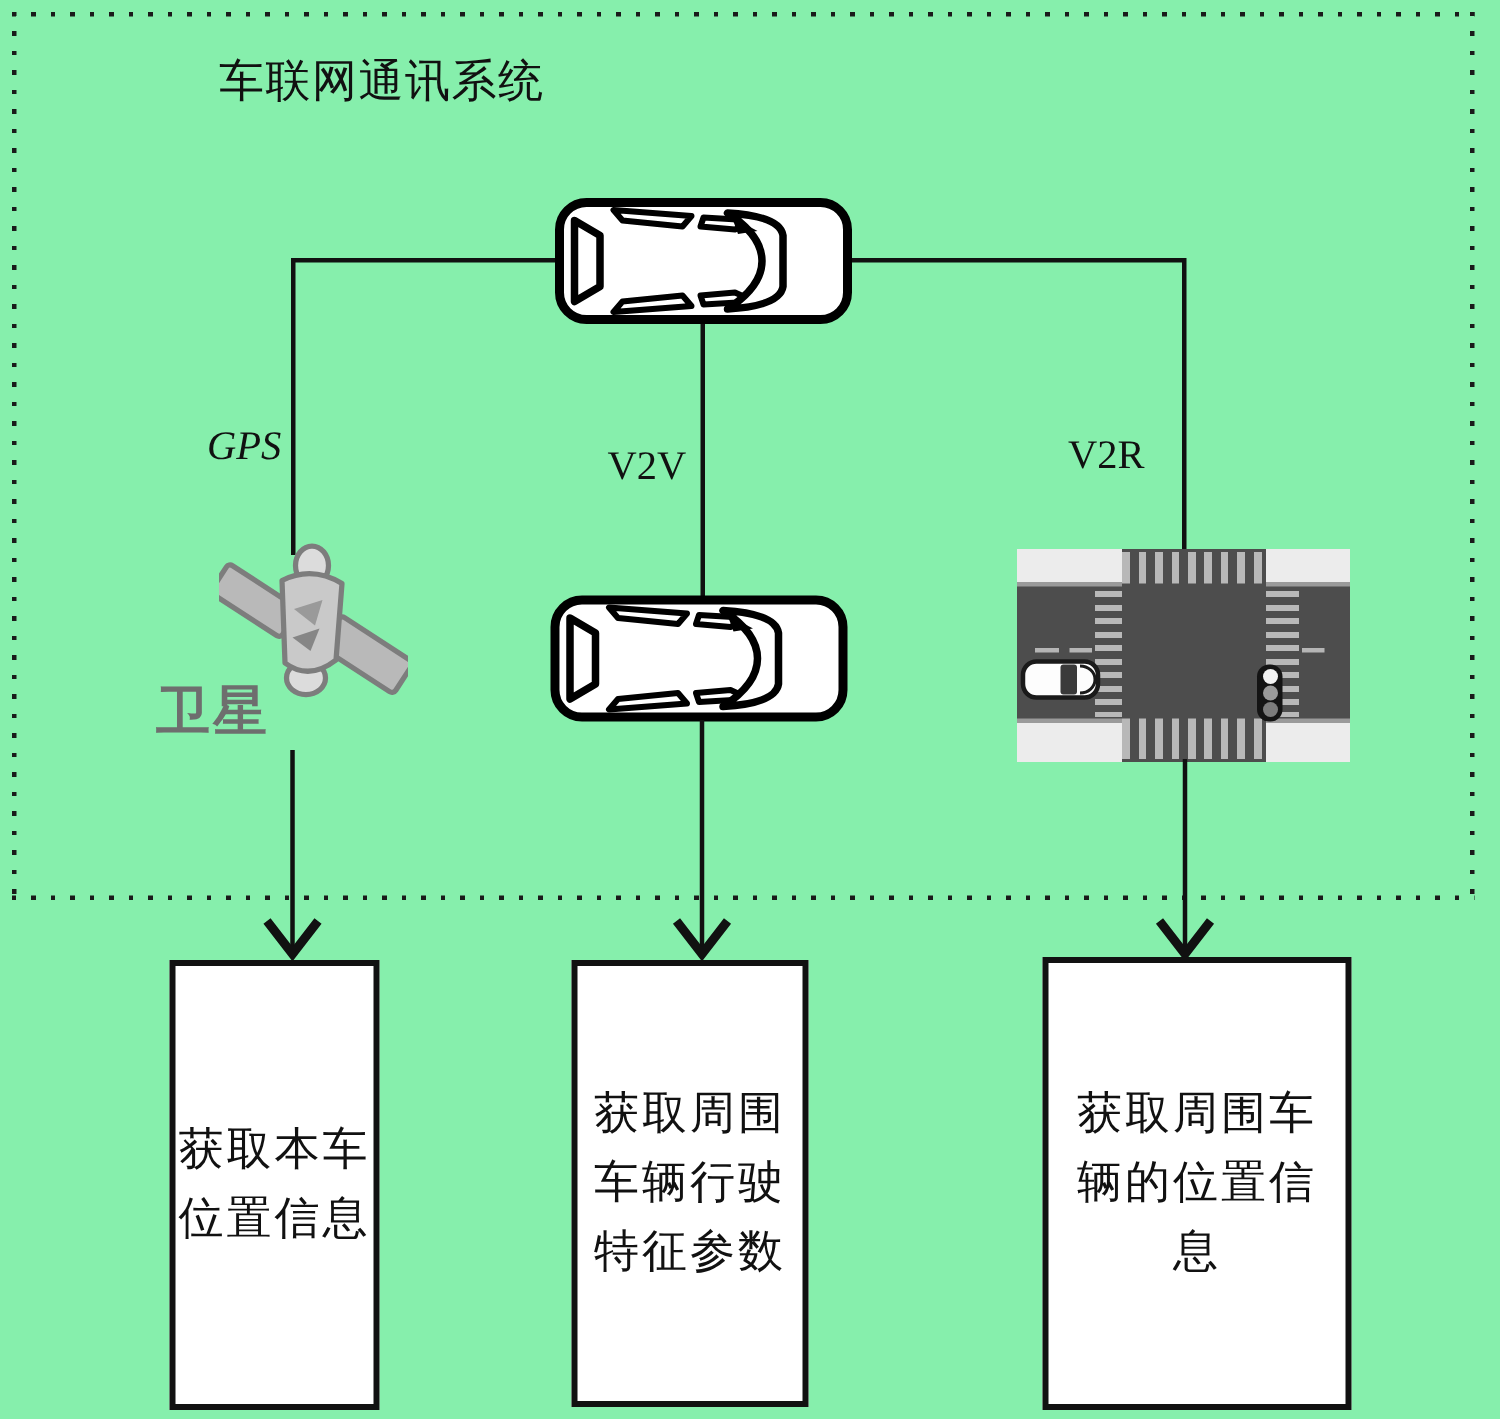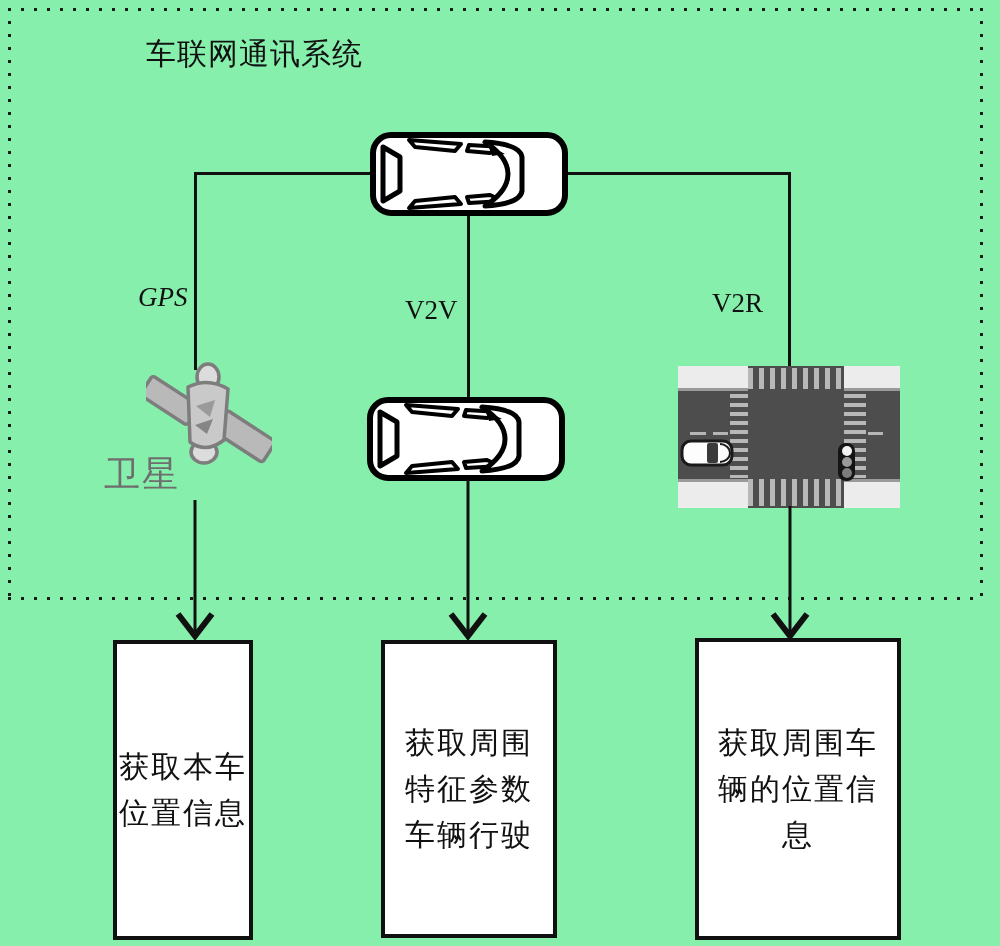--- a/index.html
+++ b/index.html
@@ -13,21 +13,21 @@
       repeating-linear-gradient(90deg,#1a1a1a 0 3px,transparent 3px 13px) left top/100% 3px no-repeat,
       repeating-linear-gradient(90deg,#1a1a1a 0 3px,transparent 3px 13px) left bottom/100% 3px no-repeat,
       repeating-linear-gradient(180deg,#1a1a1a 0 3px,transparent 3px 13px) left top/3px 100% no-repeat,
       repeating-linear-gradient(180deg,#1a1a1a 0 3px,transparent 3px 13px) right top/3px 100% no-repeat;}
 
   .title{left:146px;top:34px;font-size:30px;color:#111;letter-spacing:1px;white-space:nowrap;}
 
   .hline,.vline{background:#111;}
   .link-label{font-size:27px;color:#111;white-space:nowrap;}
 
-  .sat-caption{left:104px;top:450px;font-size:36px;color:#6e6e6e;font-weight:normal;letter-spacing:2px;}
+  .sat-caption{left:104px;top:450px;font-size:36px;color:#6e6e6e;font-weight:bold;letter-spacing:2px;}
 
   
   .intersection{left:678px;top:366px;width:222px;height:142px;background:#ececec;}
   .intersection .road-h{position:absolute;left:0;top:22px;width:222px;height:94px;background:#4d4d4d;
     border-top:3px solid #9a9a9a;border-bottom:3px solid #9a9a9a;box-sizing:border-box;}
   .intersection .road-v{position:absolute;left:70px;top:0;width:96px;height:142px;background:#4d4d4d;}
   .cross-v{position:absolute;background:repeating-linear-gradient(90deg,#b8b8b8 0 5px,#4d4d4d 5px 11px);}
   .cross-h{position:absolute;background:repeating-linear-gradient(180deg,#b8b8b8 0 4px,#4d4d4d 4px 9px);}
   .lane-dash{position:absolute;height:3px;background:#b5b5b5;}
   .tlight{position:absolute;left:160px;top:77px;width:17px;height:38px;background:#141414;border-radius:8px;}
@@ -126,24 +126,24 @@
   <svg class="abs" style="left:768px;top:506px;" width="44" height="134" viewBox="0 0 44 134">
     <line x1="22" y1="0" x2="22" y2="126" stroke="#111" stroke-width="3"></line>
     <polyline points="5,108 22,130 39,108" fill="none" stroke="#111" stroke-width="6"></polyline>
   </svg>
 
   <div class="abs out-box" style="left:113px;top:640px;width:140px;height:300px;">
     <span>获取本车</span>
     <span>位置信息</span>
   </div>
 
-  <div class="abs out-box" style="left:381px;top:640px;width:176px;height:298px;">
+  <div class="abs out-box" style="left:381px;top:640px;width:158px;height:298px;">
     <span>获取周围</span>
+    <span>车辆行驶</span>
     <span>特征参数</span>
-    <span>车辆行驶</span>
   </div>
 
   <div class="abs out-box" style="left:695px;top:638px;width:206px;height:302px;">
     <span>获取周围车</span>
     <span>辆的位置信</span>
     <span>息</span>
   </div>
 
 </div>
 

